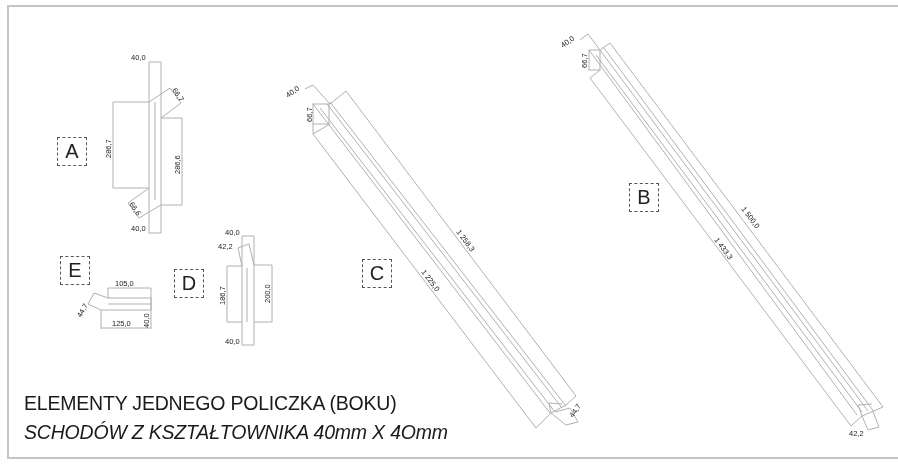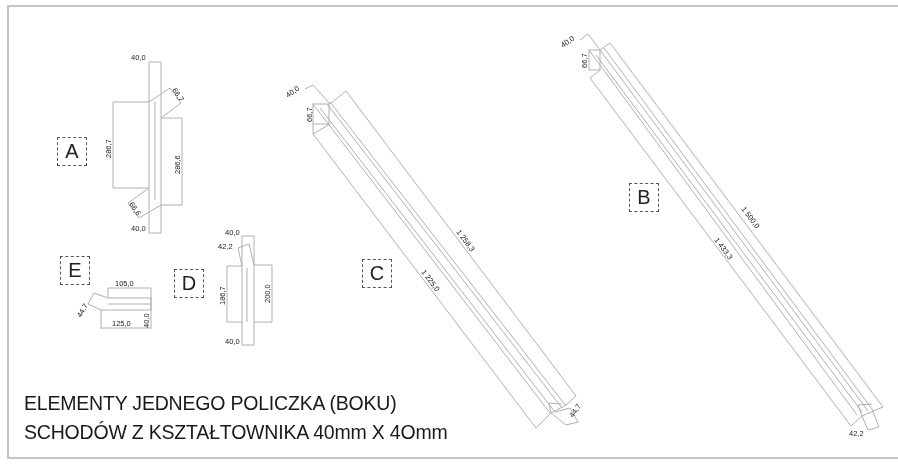--- a/index.html
+++ b/index.html
@@ -143,13 +143,13 @@
   </g>
 </svg>
 
 <div class="label-box" style="left:57px; top:137px;">A</div>
 <div class="label-box" style="left:60px; top:256px;">E</div>
 <div class="label-box" style="left:174px; top:269px;">D</div>
 <div class="label-box" style="left:362px; top:259px;">C</div>
 <div class="label-box" style="left:629px; top:183px;">B</div>
 
 <div class="title" style="top:392px;text-align:center;">ELEMENTY JEDNEGO POLICZKA (BOKU)</div>
-<div class="title" style="top:421px;">SCHODÓW Z KSZTAŁTOWNIKA 40mm X 4Omm</div>
+<div class="title" style="top:421px;font-style:italic;">SCHODÓW Z KSZTAŁTOWNIKA 40mm X 4Omm</div>
 
 </body></html>

